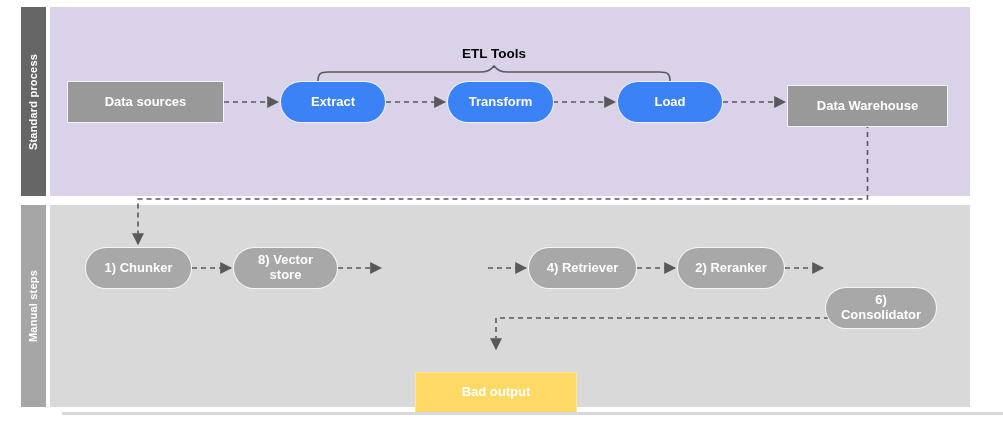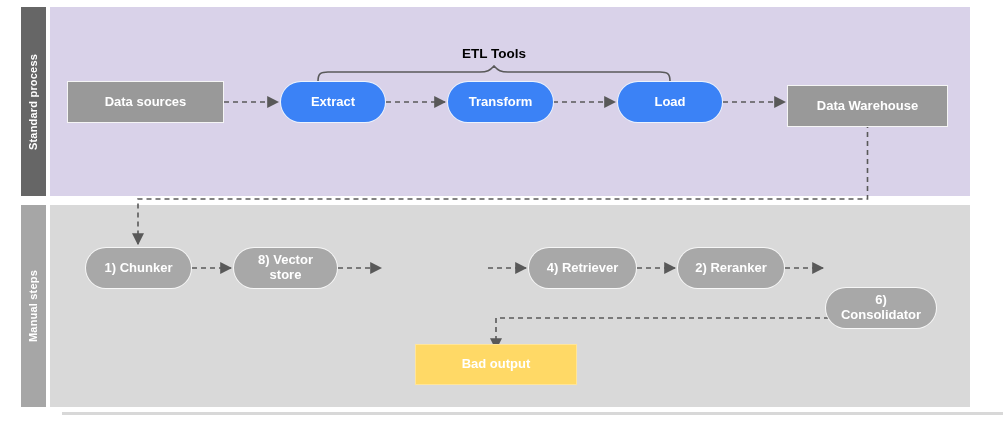--- a/index.html
+++ b/index.html
@@ -76,17 +76,17 @@
   <div class="node pill-etl" style="left:280px;top:81px;width:106px;height:42px;">Extract</div>
   <div class="node pill-etl" style="left:447px;top:81px;width:107px;height:42px;">Transform</div>
   <div class="node pill-etl" style="left:617px;top:81px;width:106px;height:42px;">Load</div>
   <div class="node rect" style="left:787px;top:85px;width:161px;height:42px;">Data Warehouse</div>
 
   <div class="node pill-gray" style="left:85px;top:247px;width:107px;height:42px;">1) Chunker</div>
   <div class="node pill-gray" style="left:233px;top:247px;width:105px;height:42px;">8) Vector store</div>
   <div class="node pill-gray" style="left:528px;top:247px;width:109px;height:42px;">4) Retriever</div>
   <div class="node pill-gray" style="left:677px;top:247px;width:108px;height:42px;">2) Reranker</div>
   <div class="node pill-gray" style="left:825px;top:247px;width:112px;height:42px;margin-top:40px;">6) Consolidator</div>
-  <div class="node rect-yellow" style="left:415px;top:344px;width:162px;height:41px;">Bad output</div>
+  <div class="node rect-yellow" style="left:415px;top:372px;width:162px;height:41px;">Bad output</div>
 
   <div class="page-divider"></div>
 
 </div>
 
 </body></html>

